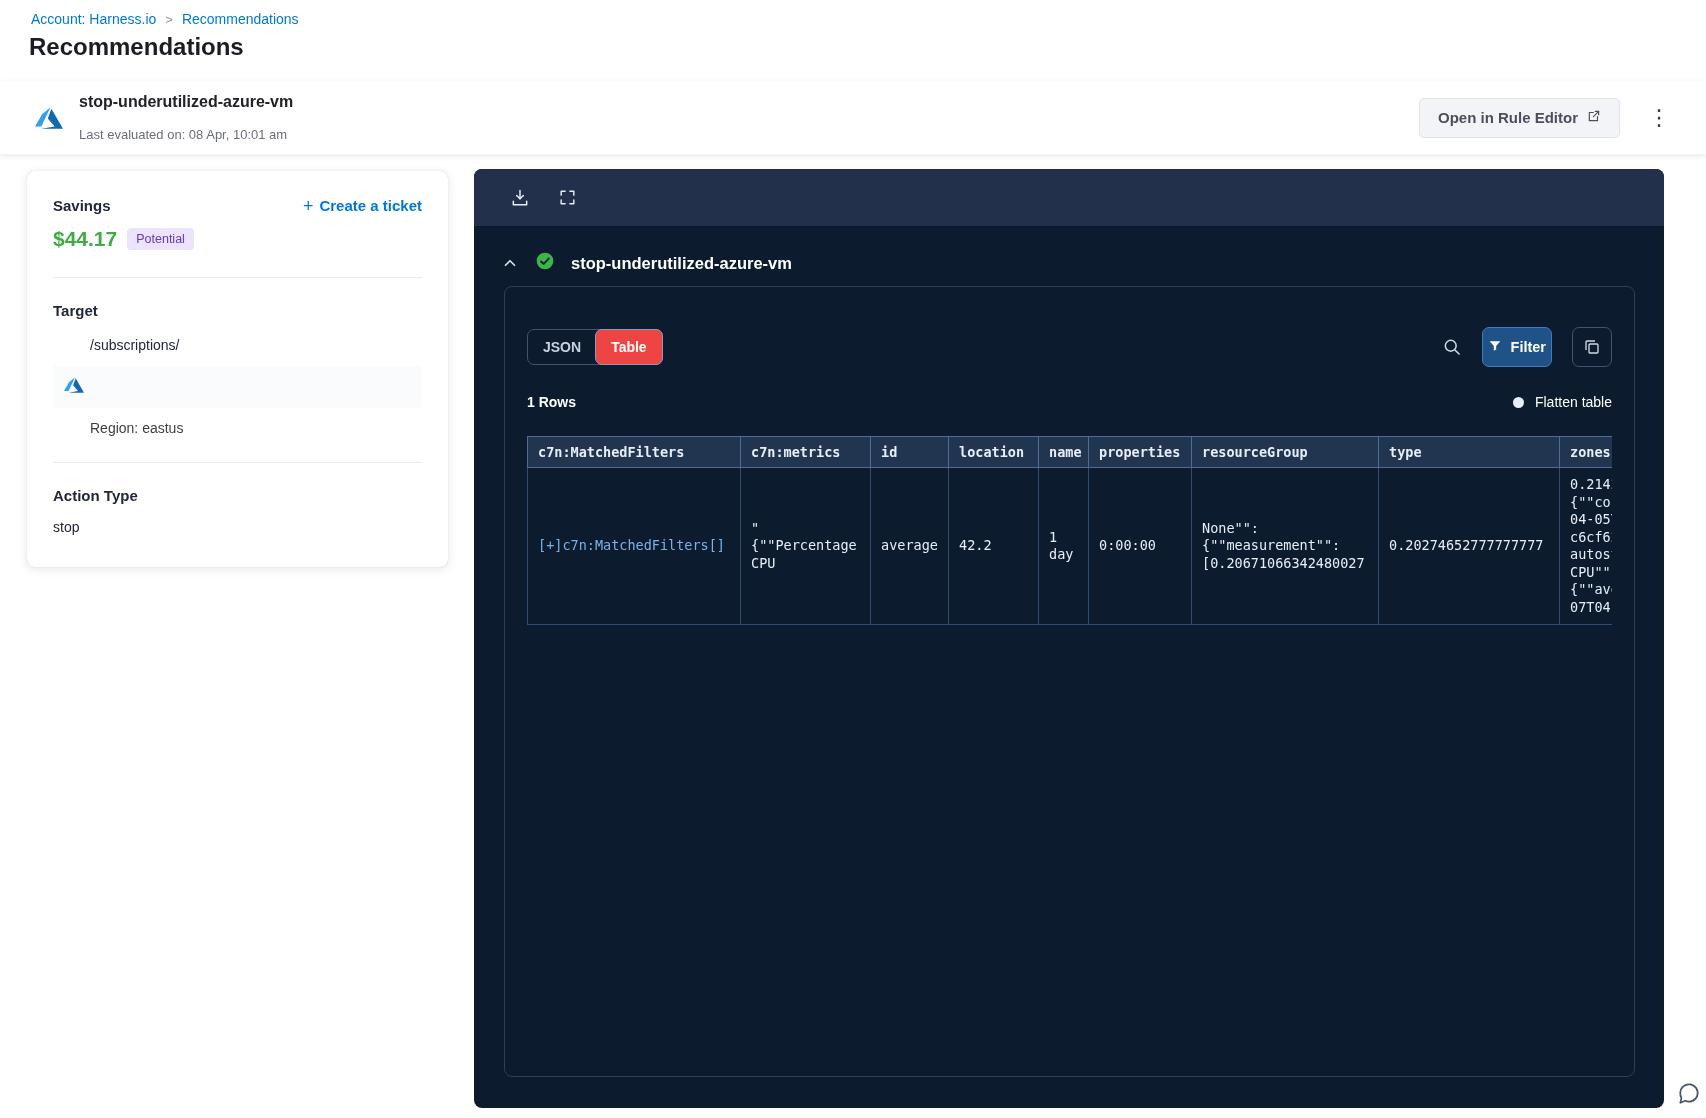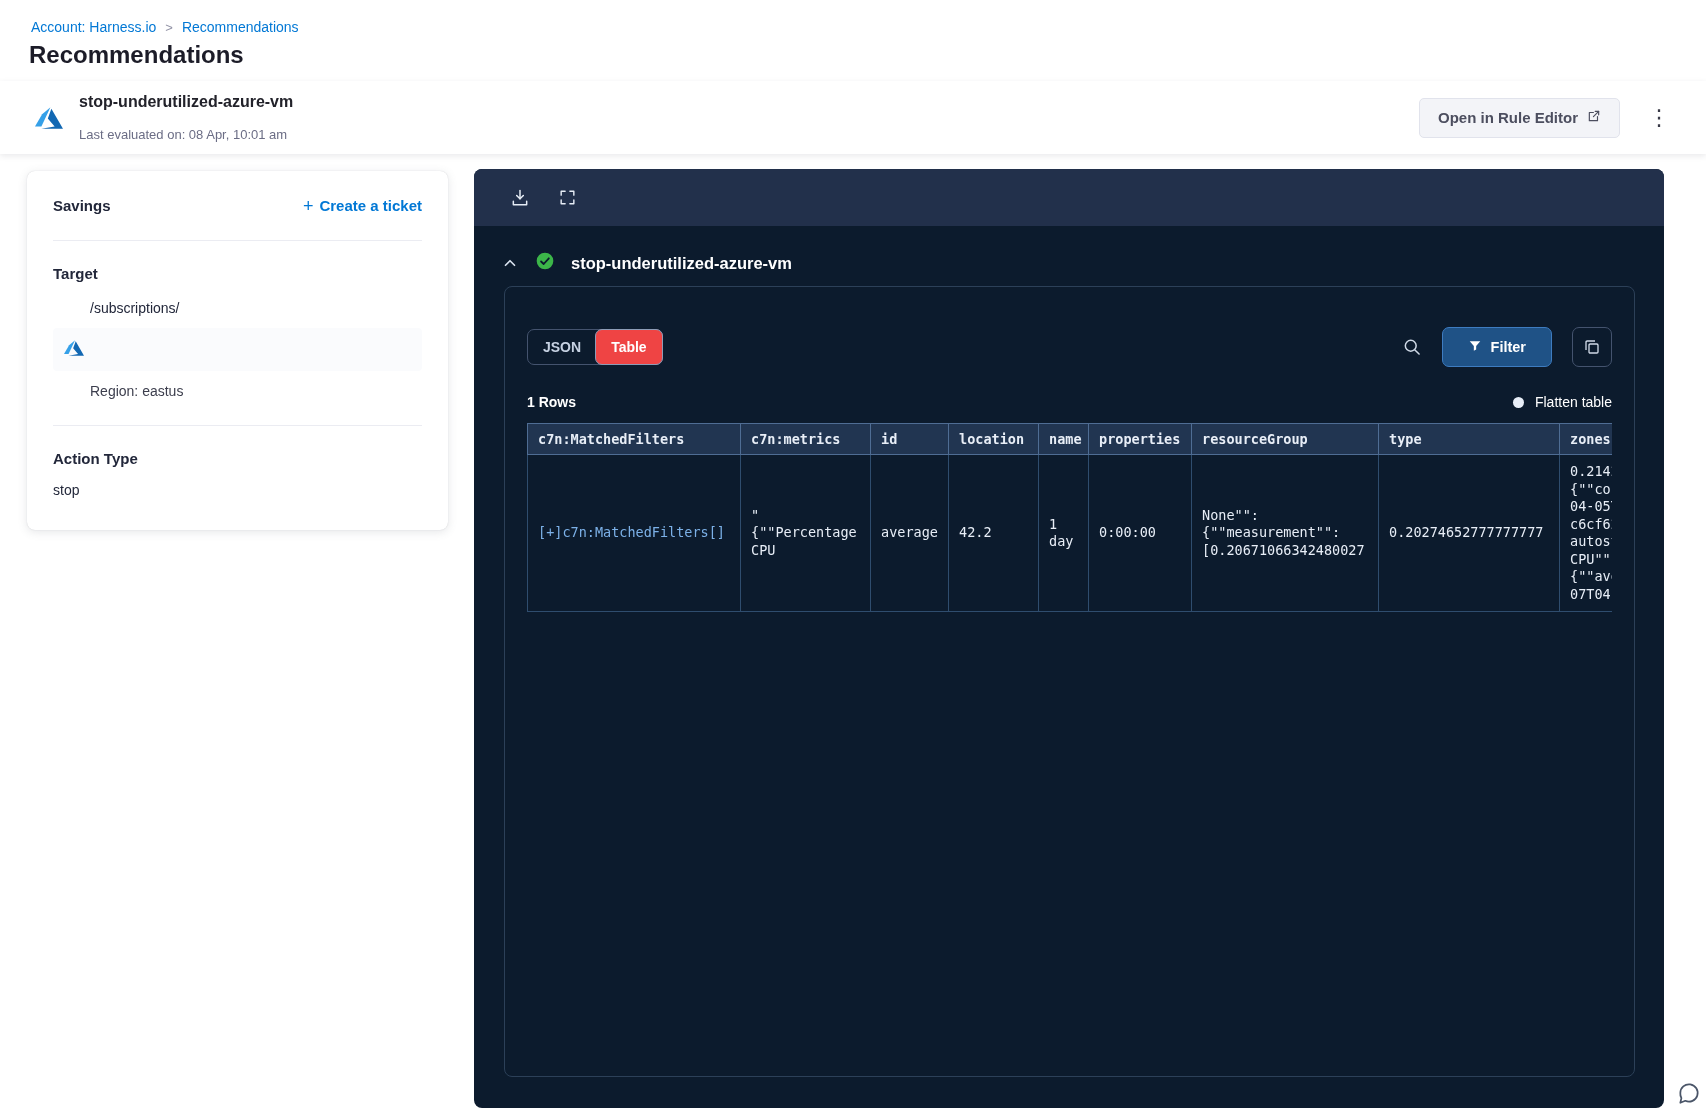--- a/index.html
+++ b/index.html
@@ -16,21 +16,21 @@
   *{box-sizing:border-box}
   html,body{margin:0;padding:0}
   body{
     width:1706px;height:1118px;position:relative;overflow:hidden;
     background:#ffffff;font-family:"Liberation Sans",sans-serif;color:#22222a;
   }
   a{text-decoration:none}
   button{background:none;border:none;padding:0;font-family:inherit;cursor:pointer}
 
   
-  .topbar{position:absolute;left:0;top:8px;width:100%;height:96px;background:#fff;border-bottom:3px solid #14b8a6}
+  .topbar{position:absolute;left:0;top:0;width:100%;height:96px;background:#fff;border-bottom:3px solid #14b8a6}
   .breadcrumb{position:absolute;left:31px;top:11px;font-size:14px;display:flex;align-items:center}
   .crumb{color:var(--accent-blue);cursor:pointer}
   .crumb-sep{color:#9293a6;margin:0 9px;font-size:13px}
   .page-title{position:absolute;left:29px;top:33px;margin:0;font-size:24px;font-weight:700;color:#1c1c28}
 
   
   .subheader{position:absolute;left:0;top:81px;width:100%;height:73px;background:#fff;
     box-shadow:0 2px 6px rgba(40,41,61,.10);display:flex;align-items:center;padding:0 36px 0 34px}
   .azure-logo{width:30px;height:30px;flex:0 0 auto;display:inline-flex;align-items:center;justify-content:center}
   .azure-logo.small{width:22px;height:22px}
@@ -68,29 +68,29 @@
   .inner{position:absolute;left:30px;top:117px;width:1131px;height:791px;border:1px solid #2c4058;border-radius:8px;
     padding:20px 22px;overflow:hidden}
   .tabrow{border-bottom:0}
   .tab{display:inline-block;padding:4px 20px 13px 2px;font-size:16px;font-weight:600;color:#fff;
     border-bottom:3px solid var(--panel-accent);cursor:pointer}
   .controls{display:flex;justify-content:space-between;align-items:center;margin-top:20px}
   .seg{display:inline-flex;border:1px solid #44536e;border-radius:7px}
   .opt{padding:9px 15px;font-size:14px;font-weight:700;color:#c6d1e2;border-radius:7px}
   .opt.selected{border:1px solid #8d9cb6;background:#ef4444;color:#fff;margin:-1px}
   .controls-right{display:flex;align-items:center;gap:20px}
-  .filter-btn{display:flex;align-items:center;gap:9px;height:40px;padding:0 25px;background:#1f5286;
+  .filter-btn{display:flex;align-items:center;gap:9px;height:40px;padding:0 5px;background:#1f5286;
     border:1px solid #3e7cc0;border-radius:7px;color:#fff;font-size:14.5px;font-weight:600}
   .copy-btn{width:40px;height:40px;border:1px solid #44536e;border-radius:7px;display:flex;align-items:center;justify-content:center}
   .rowsbar{display:flex;justify-content:space-between;align-items:center;margin-top:27px}
   .rows-count{color:#fff;font-size:14px;font-weight:700}
   .flatten{display:flex;align-items:center;gap:11px;color:#fff;font-size:14px}
   .dot{width:11px;height:11px;border-radius:50%;background:#e8eef7;display:inline-block;cursor:pointer}
 
-  .table-clip{margin-top:13px;overflow:hidden;width:100%}
+  .table-clip{margin-top:26px;overflow:hidden;width:100%}
   table{border-collapse:collapse;table-layout:fixed;width:1222px;
     font-family:"DejaVu Sans Mono",monospace;font-size:13.5px;color:#e8eef7}
   th{background:var(--table-header-bg);border:1px solid #4f6d94;padding:7px 10px;text-align:left;font-weight:700;white-space:nowrap;overflow:hidden}
   td{border:1px solid #2f4d6e;padding:8px 10px;vertical-align:middle;overflow:hidden;line-height:1.3}
   .pre{white-space:pre}
   .link-cell{color:var(--cell-link);cursor:pointer;white-space:nowrap}
   td.tall{height:156px}
 
   .support{position:absolute;right:4px;top:1080px}
 </style>
@@ -130,20 +130,24 @@
   <div class="kebab">⋮</div>
 </div>
 
 <aside class="card">
   <div class="card-row">
     <div class="savings-label">Savings</div>
     <a class="create-ticket">
       <span class="plus">+</span>
       <span>Create a ticket</span>
     </a>
+  </div>
+  <div class="savings-row">
+    <span class="savings-amount">$44.17</span>
+    <span class="badge">Potential</span>
   </div>
   <hr>
   <div class="section-label">Target</div>
   <div class="target-path">/subscriptions/</div>
   <div class="target-icon-row">
     <span class="azure-logo small">
       <svg width="20" height="20" viewBox="0 0 24 24">
         <path d="M13.23 2.7 6.1 8.68 0 19.25h5.5L13.23 2.7z" fill="#35a0e8"></path>
         <path d="M5.48 21.3H24L14.03 4.01l-3.04 8.35 5.84 6.94-11.35 2z" fill="#1268b3"></path>
       </svg>

